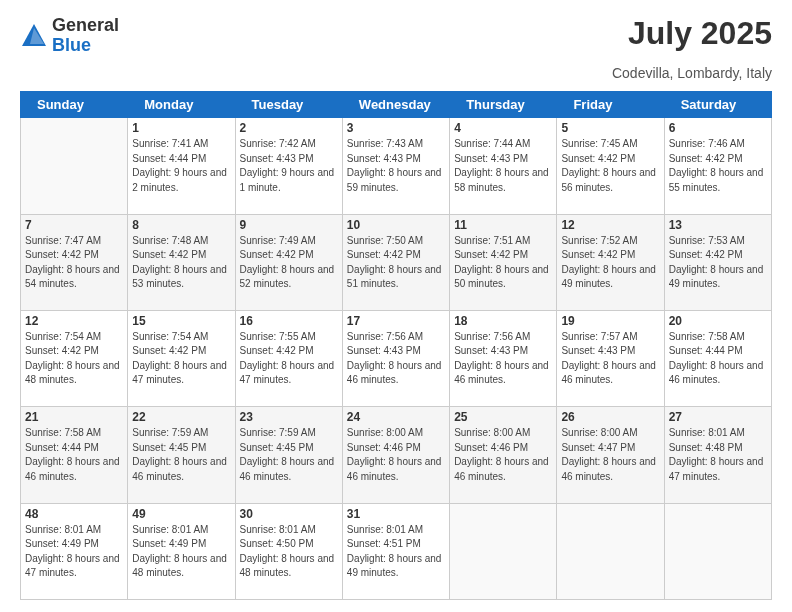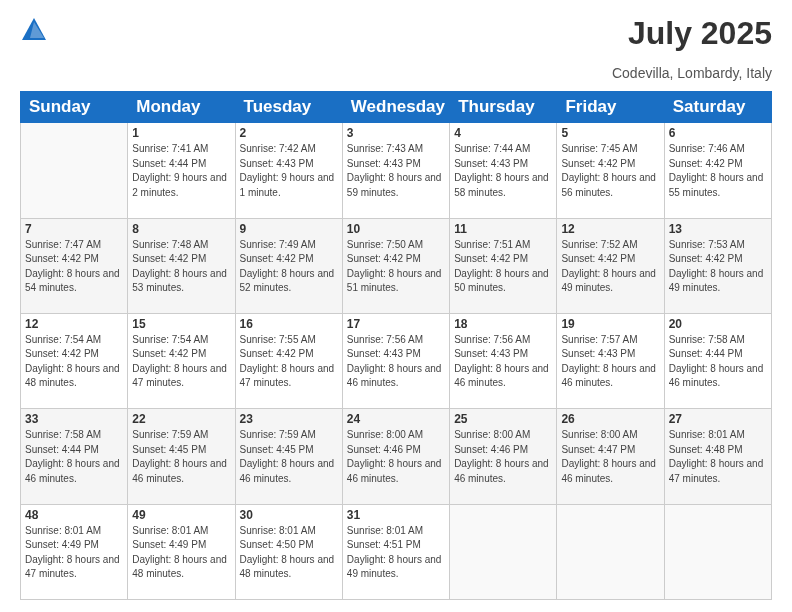--- a/index.html
+++ b/index.html
@@ -56,23 +56,23 @@
     .calendar {
       flex: 1;
       border: 1px solid #ccc;
       border-collapse: collapse;
       width: 100%;
       table-layout: fixed;
     }
     .calendar th {
       background-color: #1a6fc4;
       color: #fff;
-      font-size: 17px;
-      font-weight: bold;
-      padding: 5px 8px;
+      font-size: 13px;
+      font-weight: bold;
+      padding: 5px 16px;
       text-align: left;
       border: 1px solid #1a6fc4;
     }
     .calendar td {
       border: 1px solid #ccc;
       vertical-align: top;
       padding: 3px 4px;
       font-size: 9.5px;
       color: #333;
       height: 88px;
@@ -102,20 +102,24 @@
 </head>
 <body>
 
 <div class="page">
   <div class="header">
     <div class="logo">
       <svg class="logo-icon" viewBox="0 0 28 28">
         <polygon points="14,2 26,24 2,24" fill="#1a6fc4"></polygon>
         <polygon points="14,6 24,22 10,22" fill="#fff" opacity="0.3"></polygon>
       </svg>
+      <div class="logo-text">
+        <span class="logo-general">General</span><br>
+        <span class="logo-blue">Blue</span>
+      </div>
     </div>
     <div class="title-block">
       <div class="month-title">July 2025</div>
       <div class="location">Codevilla, Lombardy, Italy</div>
     </div>
   </div>
 
   <table class="calendar">
     <thead>
       <tr>
@@ -211,21 +215,21 @@
             <span class="day-number">19</span>
             <div class="cell-info">Sunrise: 7:57 AM<br>Sunset: 4:43 PM<br>Daylight: 8 hours and 46 minutes.</div>
           </td>
           <td>
             <span class="day-number">20</span>
             <div class="cell-info">Sunrise: 7:58 AM<br>Sunset: 4:44 PM<br>Daylight: 8 hours and 46 minutes.</div>
           </td>
         </tr>
         <tr class="row-alt">
           <td>
-            <span class="day-number">33</span>
+            <span class="day-number">21</span>
             <div class="cell-info">Sunrise: 7:58 AM<br>Sunset: 4:44 PM<br>Daylight: 8 hours and 46 minutes.</div>
           </td>
           <td>
             <span class="day-number">22</span>
             <div class="cell-info">Sunrise: 7:59 AM<br>Sunset: 4:45 PM<br>Daylight: 8 hours and 46 minutes.</div>
           </td>
           <td>
             <span class="day-number">23</span>
             <div class="cell-info">Sunrise: 7:59 AM<br>Sunset: 4:45 PM<br>Daylight: 8 hours and 46 minutes.</div>
           </td>

